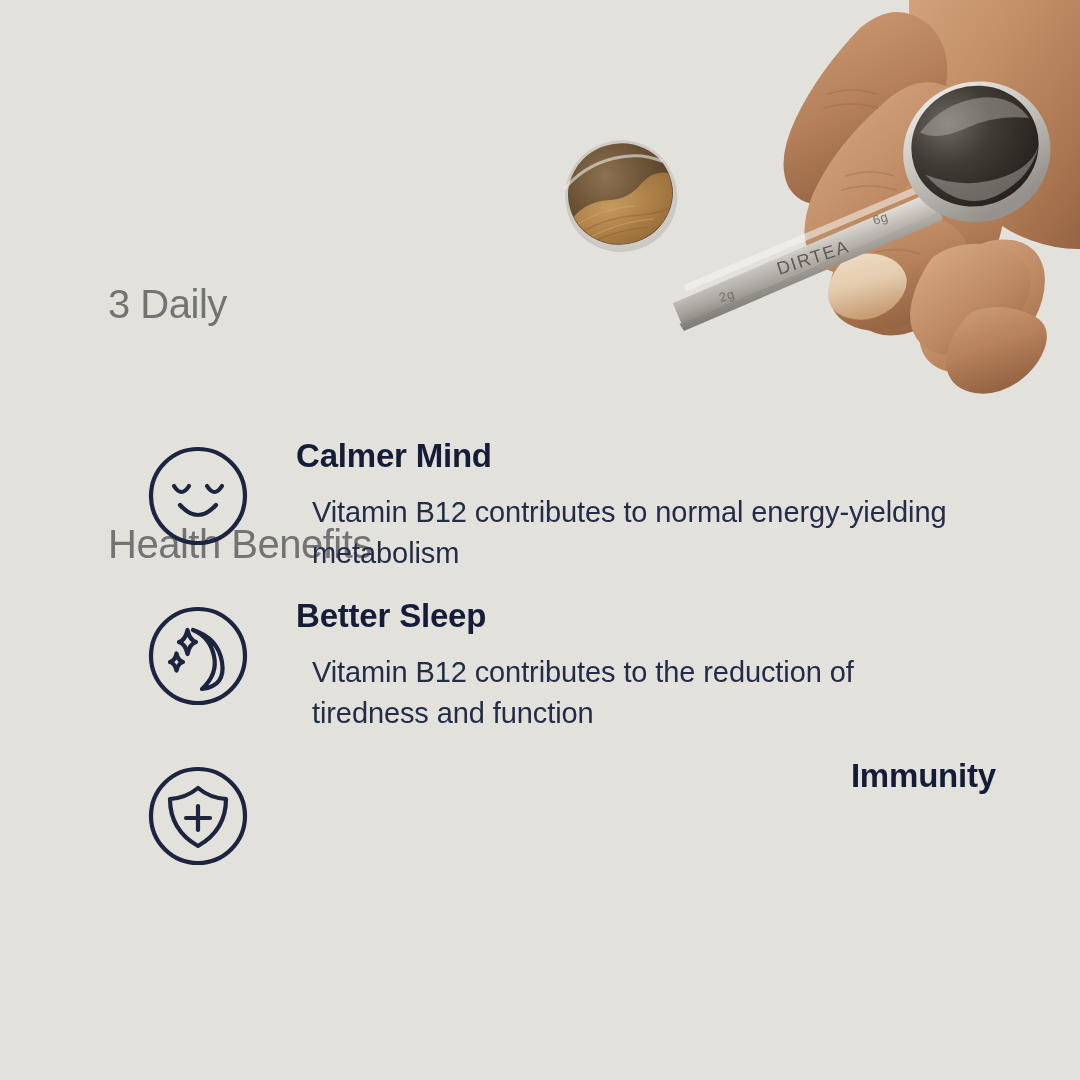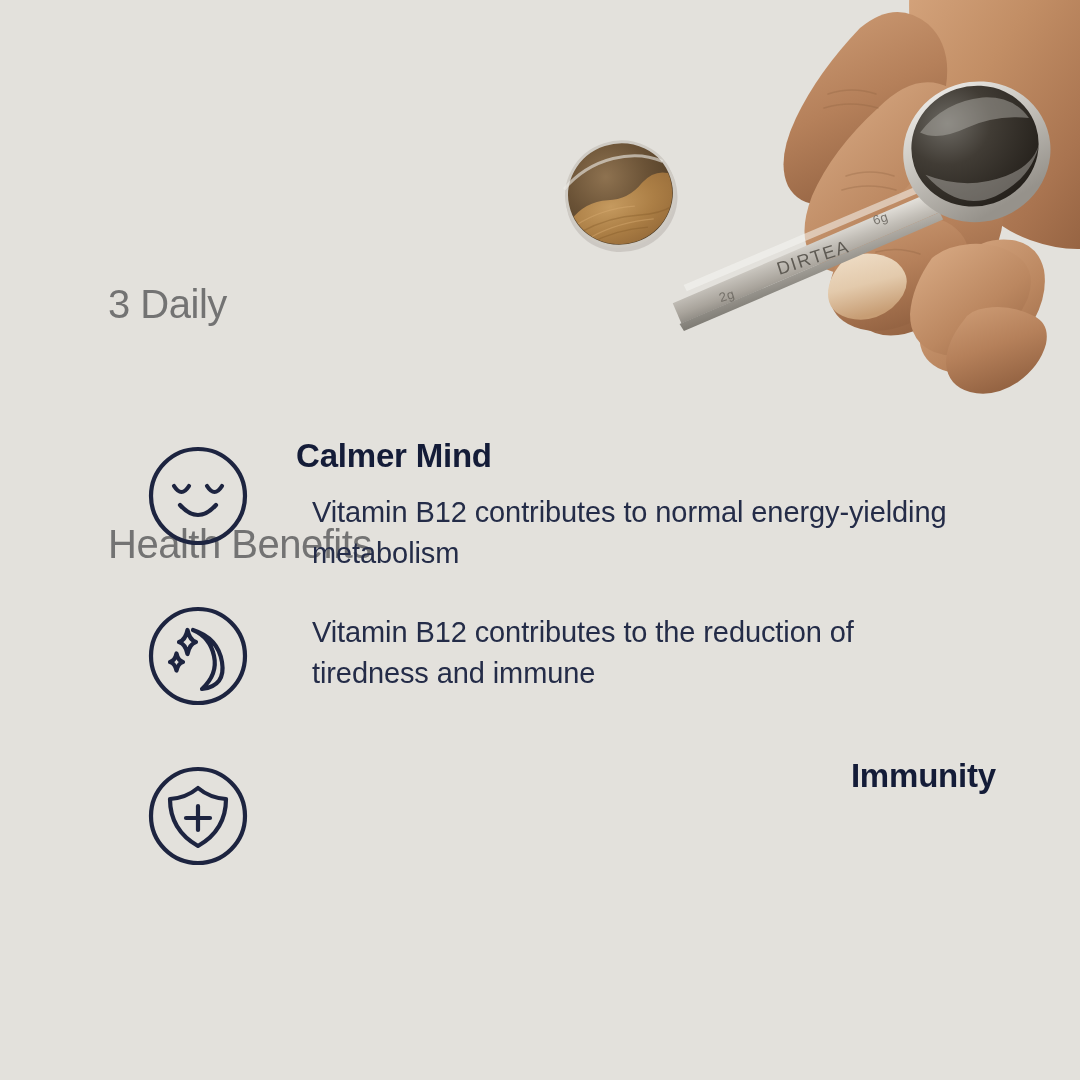--- a/index.html
+++ b/index.html
@@ -233,21 +233,22 @@
     <div class="benefit b1">
       <div class="b-icon">
         <svg viewBox="0 0 104 104" xmlns="http://www.w3.org/2000/svg" fill="none" stroke="#1d2440" stroke-width="4.2" stroke-linecap="round" stroke-linejoin="round">
           <circle cx="52" cy="52" r="47"></circle>
           <path d="M47 26 Q72 34 76 58 Q80 82 56 85 Q72 70 68 52 Q64 33 47 26 Z"></path>
           <path d="M33 38 Q39.5 36 41.5 26 Q43.5 36 50 38 Q43.5 40 41.5 50 Q39.5 40 33 38 Z"></path>
           <path d="M24 58 Q29 56.6 30.5 49.5 Q32 56.6 37 58 Q32 59.4 30.5 66.5 Q29 59.4 24 58 Z"></path>
         </svg>
       </div>
       <div class="b-text">
-        <p class="b-desc">Vitamin B12 contributes to the reduction of tiredness and immune</p>
+        <p class="b-title">Better Sleep</p>
+        <p class="b-desc">Vitamin B12 contributes to the reduction of tiredness and function</p>
       </div>
     </div>
 
     <div class="benefit b2">
       <div class="b-icon">
         <svg viewBox="0 0 104 104" xmlns="http://www.w3.org/2000/svg" fill="none" stroke="#1d2440" stroke-width="4.2" stroke-linecap="round" stroke-linejoin="round">
           <circle cx="52" cy="52" r="47"></circle>
           <path d="M52 24 Q64 34 80 35 Q80 66 52 82 Q24 66 24 35 Q40 34 52 24 Z"></path>
           <path d="M52 42 L52 66"></path>
           <path d="M40 54 L64 54"></path>

